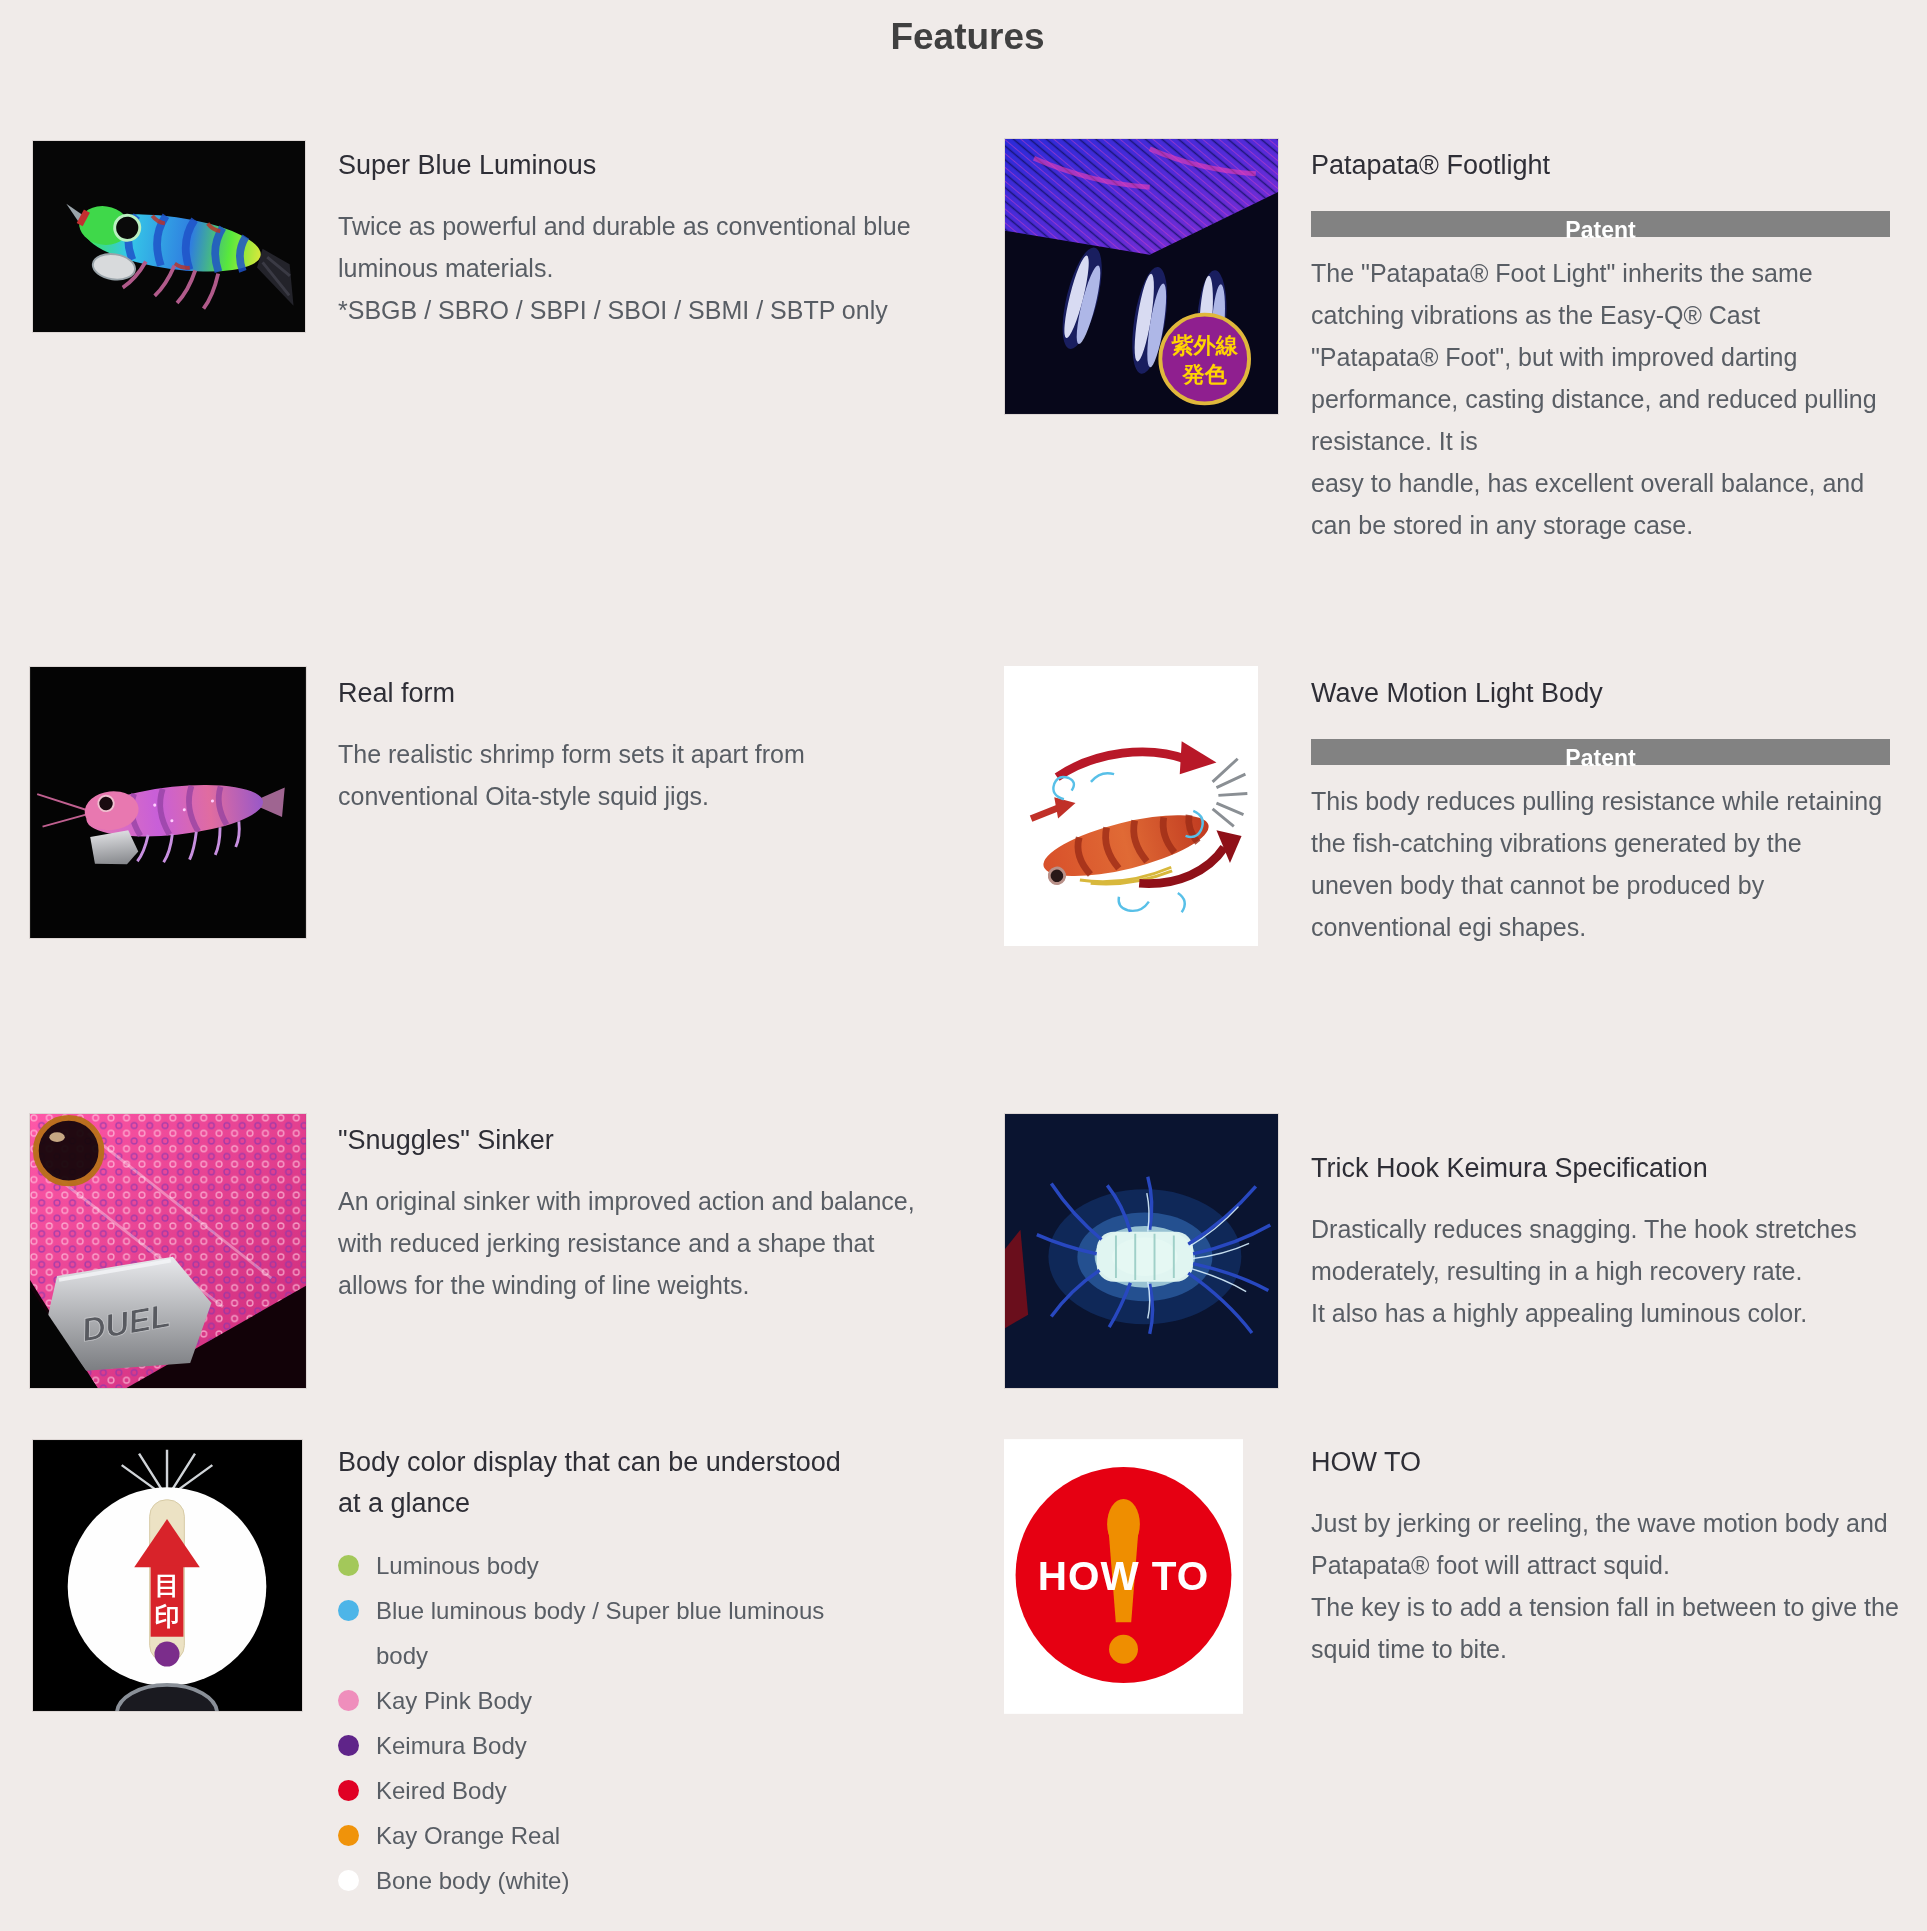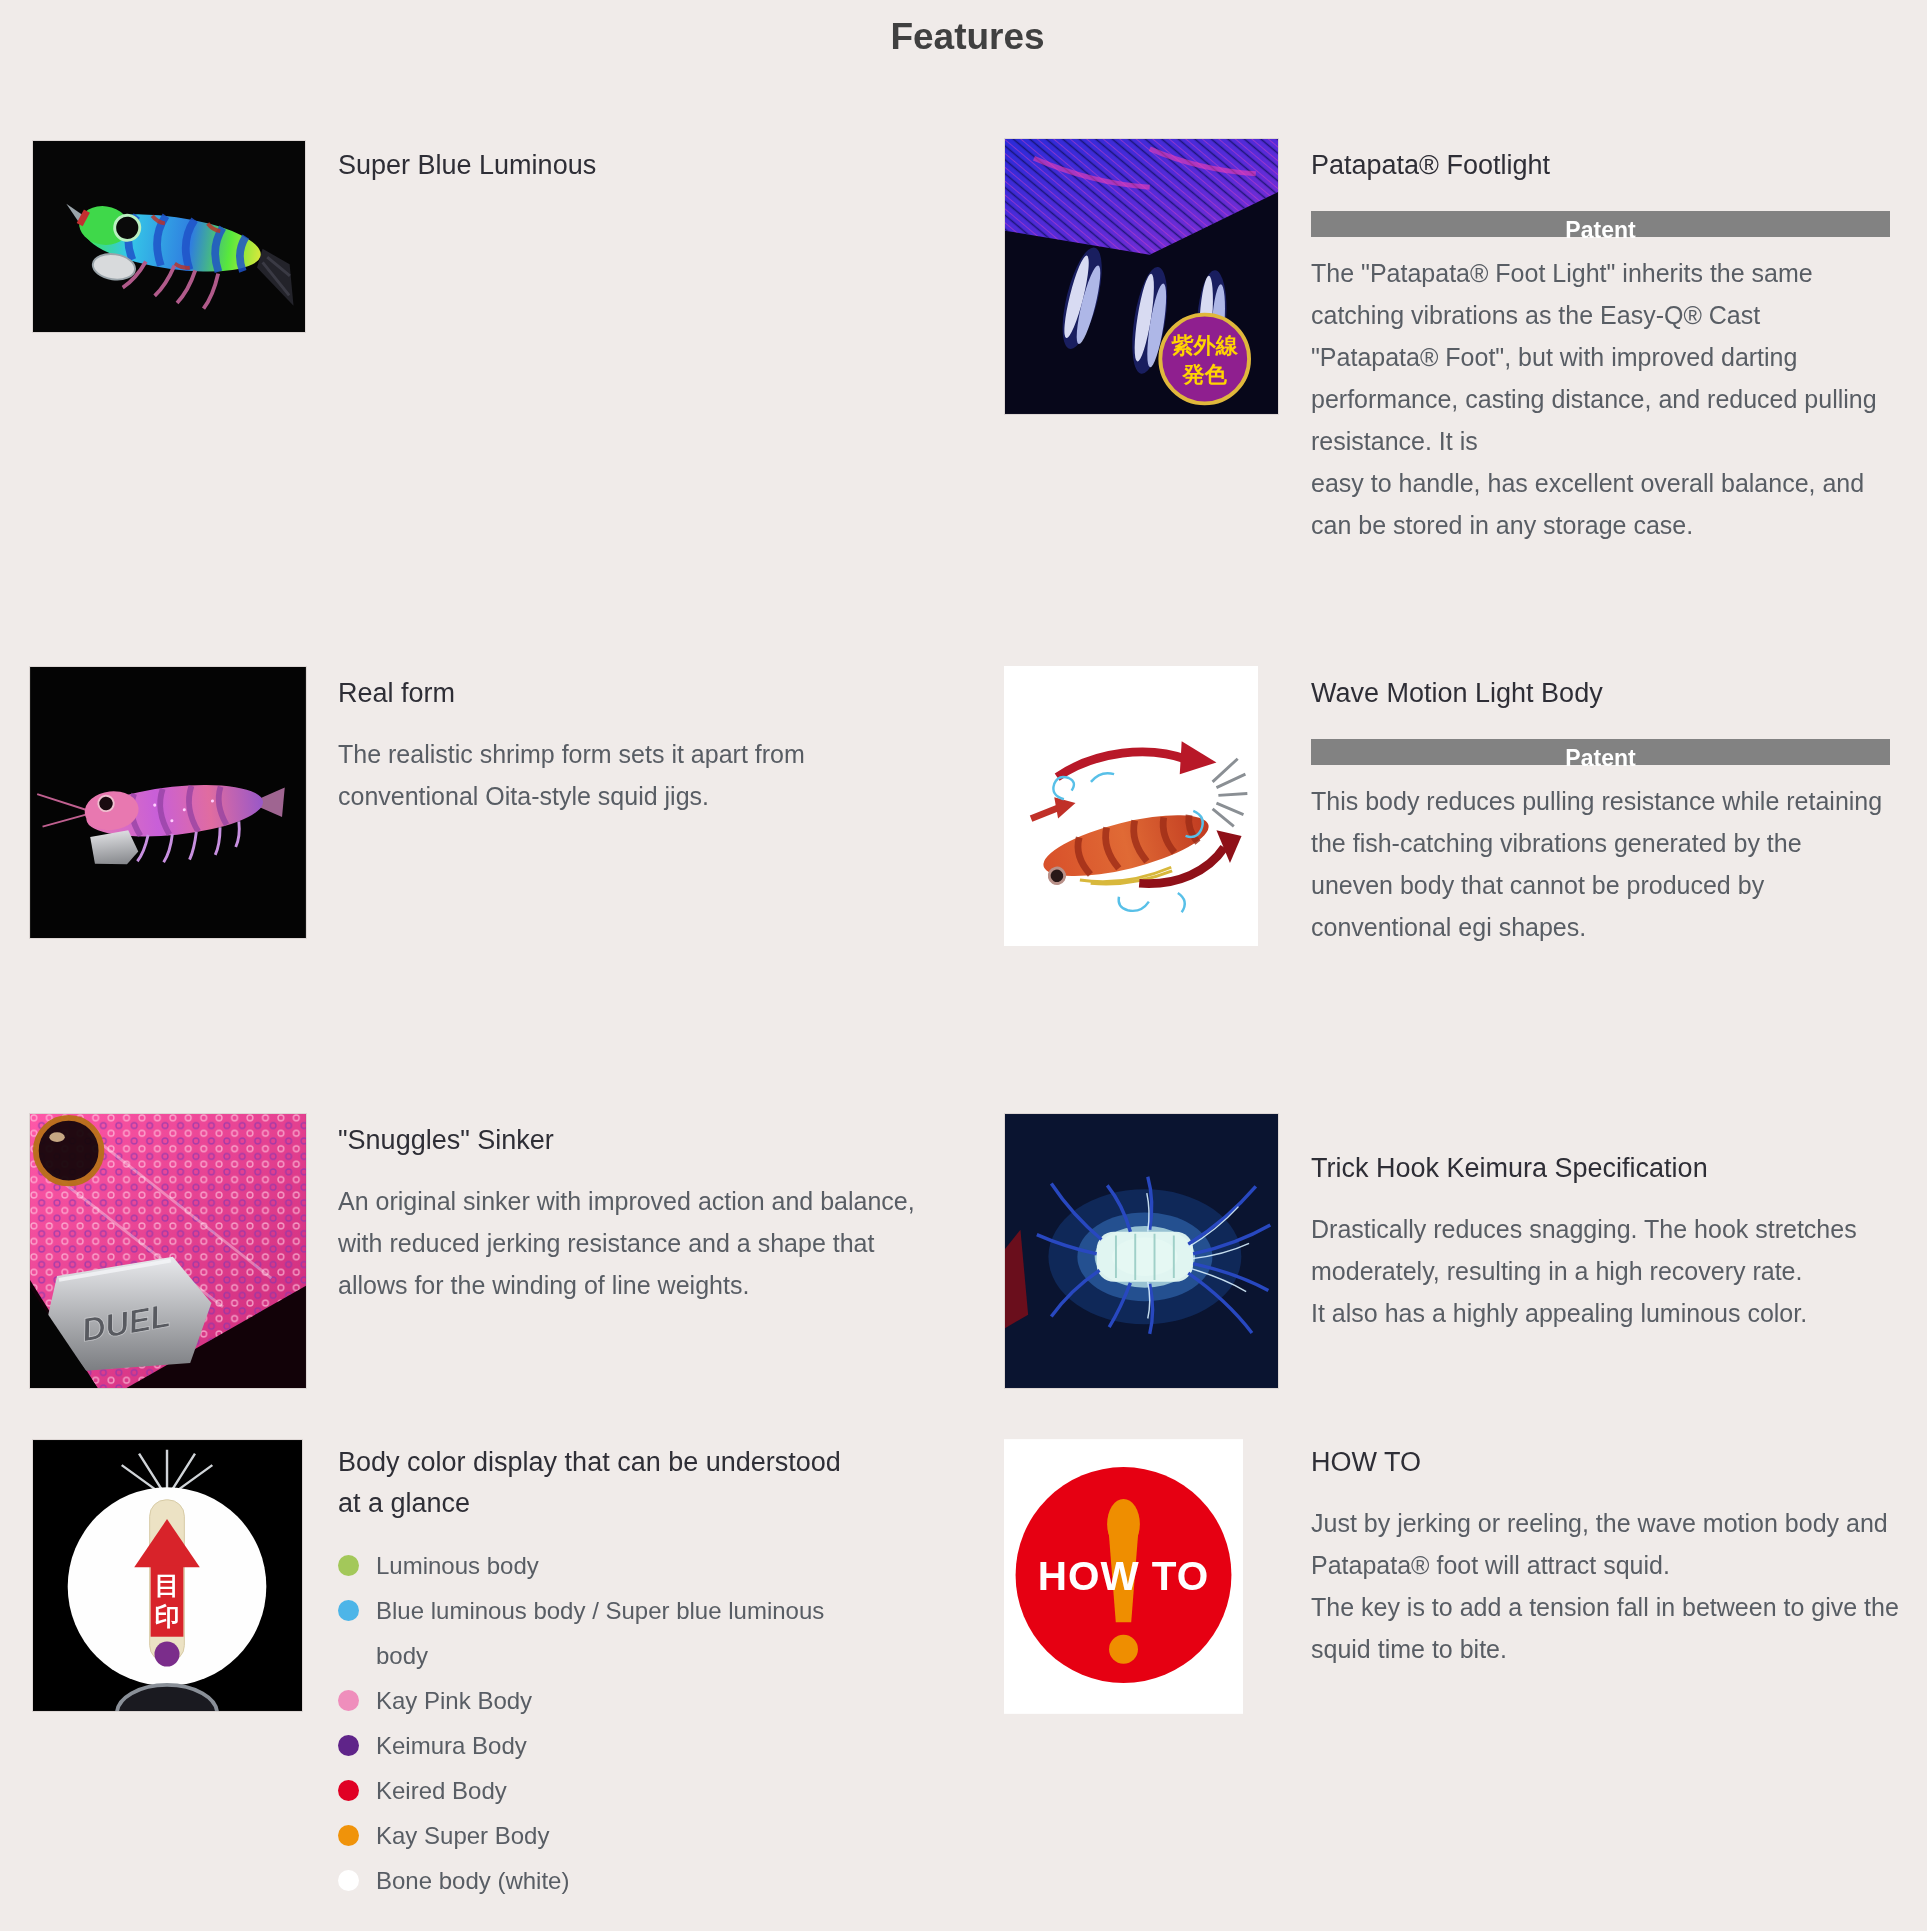--- a/index.html
+++ b/index.html
@@ -76,20 +76,22 @@
       <circle cx="96" cy="96" r="13" fill="#0a0a0a" stroke="#baf0c0" stroke-width="3"></circle>
       <path d="M50 90 L30 80 L48 100 Z" fill="#9aa4aa"></path>
       <rect x="46" y="84" width="7" height="16" fill="#c23030" transform="rotate(20 49 92)"></rect>
       <ellipse cx="88" cy="138" rx="22" ry="13" fill="#d8dadc" stroke="#9aa4aa" stroke-width="2"></ellipse>
       <path d="M120 128 q-8 20 -20 30 M150 128 q-6 22 -16 34 M172 130 q-4 22 -14 36 M196 130 q-2 24 -10 38" stroke="#b05a8a" stroke-width="4" fill="none"></path>
     </g>
   </svg>
 </div>
 <div class="txt" id="f1-txt">
   <h2 class="feature-title">Super Blue Luminous</h2>
+  <p class="feature-body">Twice as powerful and durable as conventional blue luminous materials.
+*SBGB / SBRO / SBPI / SBOI / SBMI / SBTP only</p>
 </div>
 
 <div class="img-box dark" id="f2-img">
   <svg width="273" height="275" viewBox="0 0 283 285">
     <defs>
       <linearGradient id="g2base" x1="0" y1="0" x2="1" y2="1">
         <stop offset="0" stop-color="#2b2bd8"></stop>
           <stop offset="0.55" stop-color="#5a2bd8"></stop>
           <stop offset="1" stop-color="#8b2fd0"></stop>
       </linearGradient>
@@ -312,21 +314,21 @@
     <li>
       <span class="dot" style="background-color: rgb(95, 36, 137);"></span>
       <span class="lbl">Keimura Body</span>
       </li>
     <li>
       <span class="dot" style="background-color: rgb(224, 0, 36);"></span>
       <span class="lbl">Keired Body</span>
       </li>
     <li>
       <span class="dot" style="background-color: rgb(240, 147, 10);"></span>
-      <span class="lbl">Kay Super Body</span>
+      <span class="lbl">Kay Orange Real</span>
       </li>
     <li>
       <span class="dot" style="background-color: rgb(255, 255, 255);"></span>
       <span class="lbl">Bone body (white)</span>
       </li>
   </ul>
 </div>
 
 <div class="img-box" id="f8-img">
   <svg width="239" height="275" viewBox="0 0 248 285">

